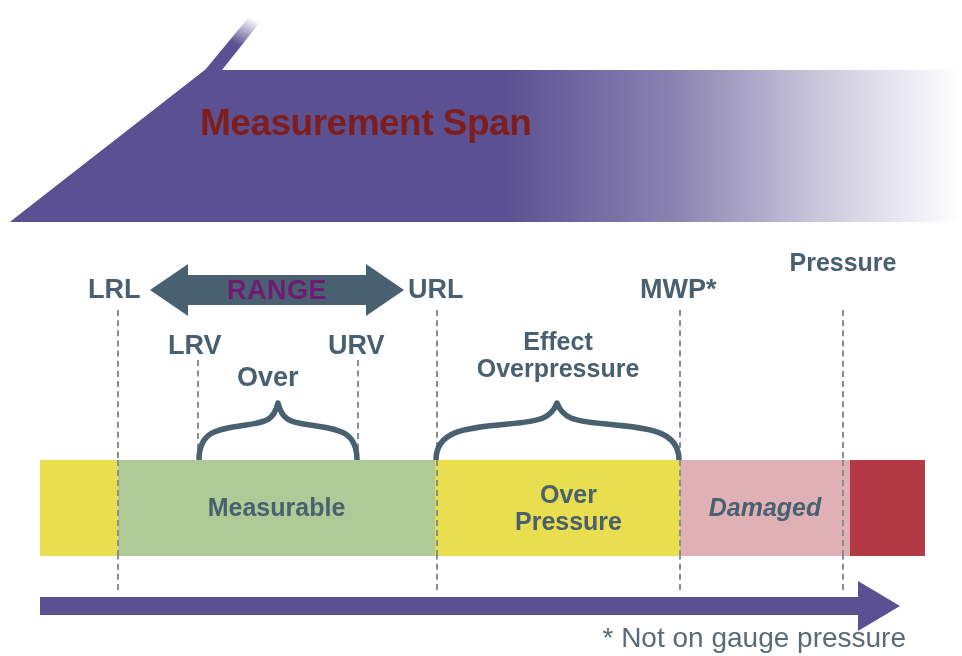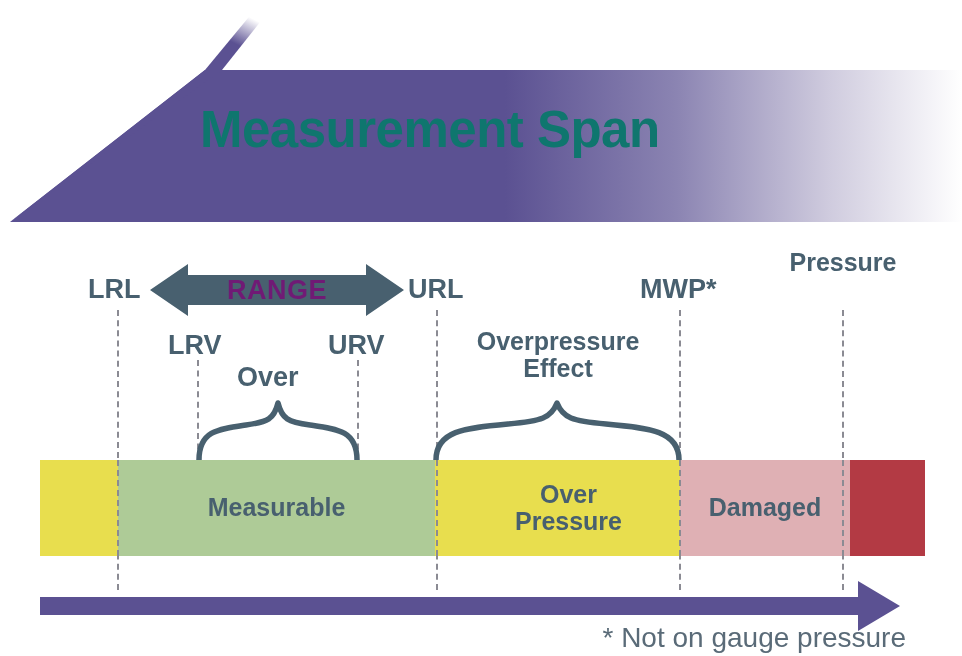--- a/index.html
+++ b/index.html
@@ -3,21 +3,21 @@
 <meta charset="utf-8">
 <style>
   html,body{margin:0;padding:0;background:#ffffff;}
   body{width:962px;height:656px;overflow:hidden;font-family:"Liberation Sans",sans-serif;}
   #stage{position:relative;width:962px;height:656px;background:#fff;}
 
   
   .banner{position:absolute;left:0;top:0;width:962px;height:236px;}
   .banner-title{
     position:absolute;left:200px;top:104px;width:600px;
-    font-size:51px;font-weight:bold;color:#0f766e;
+    font-size:37px;font-weight:bold;color:#7f1d1d;
     letter-spacing:-0.5px;line-height:1;white-space:nowrap;
   }
 
   
   .dash{position:absolute;width:0;border-left:2.5px dashed #8b8b93;}
 
   
   .lbl{position:absolute;color:#48606f;font-weight:bold;white-space:nowrap;}
   .lbl-main{font-size:27px;}
   .lbl-sub{font-size:27px;}
@@ -104,22 +104,22 @@
     <div class="range-text">RANGE</div>
   </div>
 
   <div class="lbl lbl-sub" style="left:168px;top:330px;">LRV</div>
 
   <div class="lbl lbl-sub" style="left:328px;top:330px;">URV</div>
 
   <div class="lbl lbl-sub" style="left:237px;top:362px;">Over</div>
 
   <div class="lbl lbl-2line" style="left:452px;top:328px;width:212px;">
+    <div>Effect</div>
     <div>Overpressure</div>
-    <div>Effect</div>
   </div>
 
   <svg style="position:absolute;left:0;top:395px;" width="962" height="70">
 
     <path d="M 199,65
              C 199,36 218,34 246,30
              C 268,27 274,24 278,8
              C 282,24 288,27 310,30
              C 338,34 357,36 357,65" fill="none" stroke="#48606F" stroke-width="5.5" stroke-linecap="round" stroke-linejoin="round"></path>
 
@@ -141,21 +141,21 @@
   <div class="dash" style="left:679px;top:460px;height:96px;"></div>
   <div class="dash" style="left:842px;top:460px;height:96px;"></div>
 
   <div class="bar-label" style="left:118px;width:317px;">Measurable</div>
 
   <div class="bar-label" style="left:435px;width:267px;flex-direction:column;">
     <div>Over</div>
     <div>Pressure</div>
   </div>
 
-  <div class="bar-label" style="left:680px;width:170px;">Damaged</div>
+  <div class="bar-label" style="left:680px;width:170px;font-style:italic;">Damaged</div>
 
   <svg style="position:absolute;left:0;top:575px;" width="962" height="56">
     <path d="M 40,22 L 858,22 L 858,6 L 900,31 L 858,56 L 858,40 L 40,40 Z" fill="#5B5192"></path>
   </svg>
 
   <div class="footnote">* Not on gauge pressure</div>
 
 </div>
 
 </body></html>

